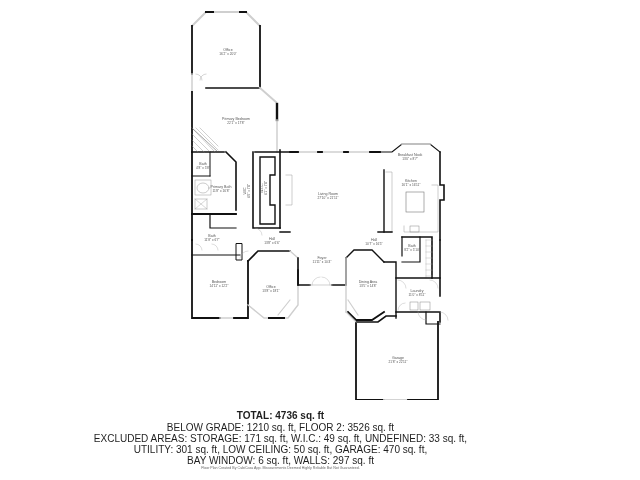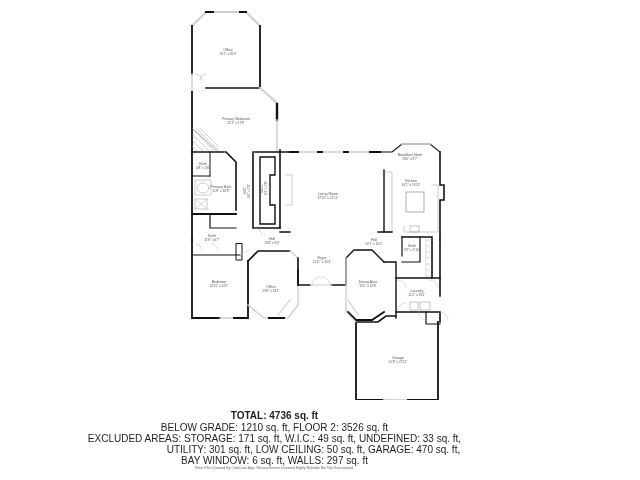--- a/index.html
+++ b/index.html
@@ -1,24 +1,24 @@
 <!DOCTYPE html>
 <html><head>
 <meta charset="utf-8">
 <style>
   html,body{margin:0;padding:0;background:#ffffff;}
   body{width:640px;height:480px;position:relative;overflow:hidden;font-family:"Liberation Sans",sans-serif;}
   #plan{position:absolute;left:0;top:0;width:640px;height:400px;}
   .room-label{position:absolute;transform:translate(-50%,-50%);text-align:center;color:#555;line-height:1.25;white-space:nowrap;}
   .room-label .name{font-size:3.6px;display:block;}
   .room-label .dim{font-size:3.2px;display:block;}
-  .summary{position:absolute;left:12px;width:525px;text-align:center;color:#1e1e1e;}
+  .summary{position:absolute;left:18px;width:525px;text-align:center;color:#1e1e1e;}
   .total{top:410px;font-size:10px;font-weight:bold;}
   .line{font-size:10px;}
-  .l1{top:422px;} .l2{top:433px;} .l3{top:444px;margin-left:39px;} .l4{top:455px;}
+  .l1{top:422px;} .l2{top:433px;} .l3{top:444px;} .l4{top:455px;}
   .credit{top:466px;font-size:3.6px;color:#666;}
 </style>
 </head>
 <body>
 
 <svg id="plan" viewBox="0 0 640 400" xmlns="http://www.w3.org/2000/svg">
   <g fill="none" stroke-linecap="square">
 
     <g>
       <path d="M192 26 L206 12 L246 12 L260 26" stroke="#cfcfcf" stroke-width="2"></path>

